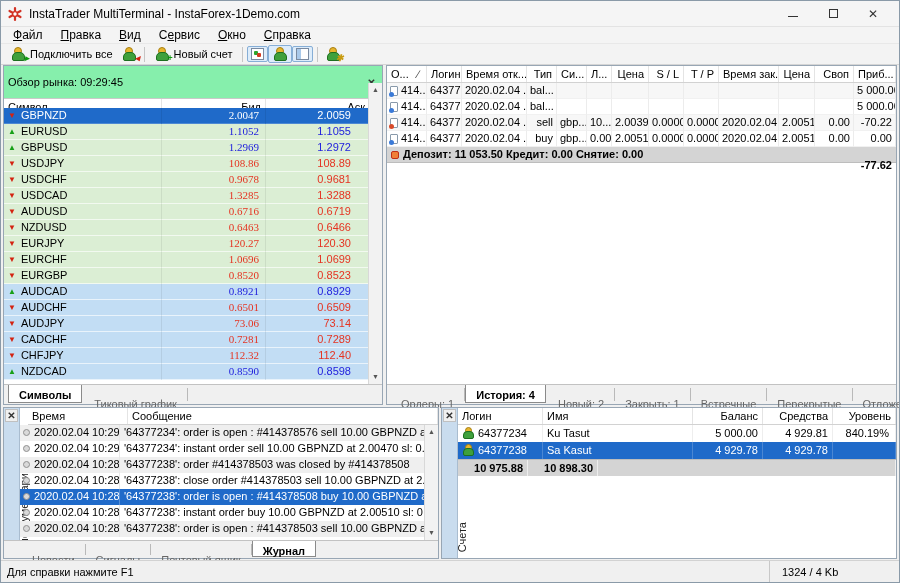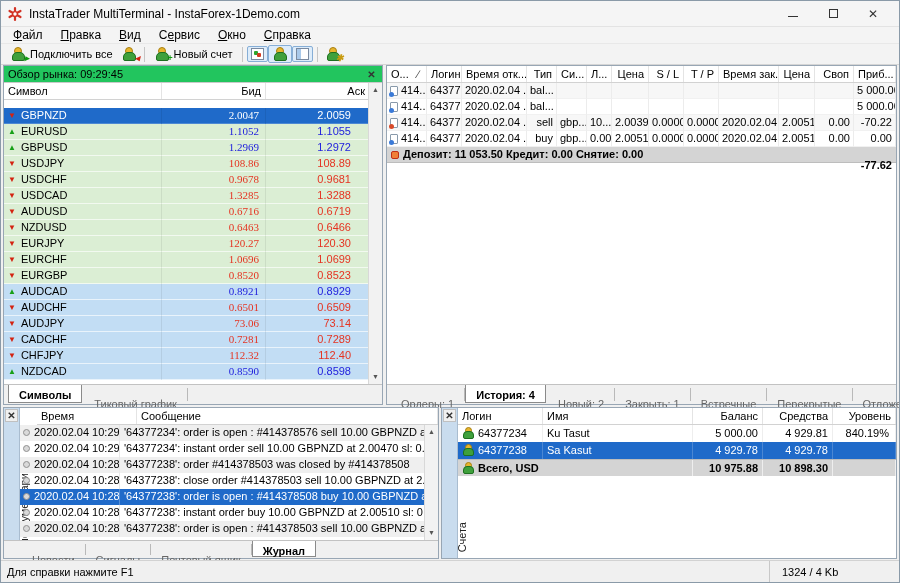--- a/index.html
+++ b/index.html
@@ -39,21 +39,21 @@
   .ic-box .dotr { position:absolute; width:4px; height:4px; background:#d43b20; right:2px; bottom:2px; border-radius:1px; }
   .ic-layout { width:13px; height:12px; border:1px solid #7a8aa0; background:#fff; position:relative; }
   .ic-layout::before { content:""; position:absolute; left:0; top:0; bottom:0; width:4px; background:#a9c9ea; }
   
   .main { position:absolute; top:64px; left:0; right:0; bottom:23px; }
   .panel { position:absolute; background:#fff; border:1px solid #98a6b4; }
   .market-panel  { left:2px;   top:0;     width:380px; height:340px; }
   .orders-panel  { left:385px; top:0;     right:2px;   height:340px; }
   .journal-panel { left:2px;   top:342px; width:436px; bottom:0; }
   .accounts-panel{ left:440px; top:342px; right:2px;   bottom:0; }
-  .phead { height:17px; background:#22c55e; border-bottom:1px solid #c9c9c9; display:flex; align-items:center; padding:8px 4px; font-size:11px; }
+  .phead { height:17px; background:#86efac; border-bottom:1px solid #c9c9c9; display:flex; align-items:center; padding:16px 4px; font-size:11px; }
   .xbtn { margin-left:auto; width:13px; height:13px; display:flex; align-items:center; justify-content:center; font-size:10px; font-weight:bold; color:#333; }
   .thead { display:flex; height:17px; border-bottom:1px solid #d2d2d2; align-items:center; font-size:11px; background:#fff; }
   .thead .h { padding:0 4px; border-right:1px solid #e4e4e4; height:100%; line-height:16px; overflow:hidden; white-space:nowrap; }
   
   .mbody { position:absolute; top:34px; left:0; right:0; bottom:20px; overflow:hidden; }
   .mrow { display:flex; height:16px; line-height:15px; font-size:11px; }
   .mrow.green { background:#dbeed4; }
   .mrow.blue  { background:#c2ddf4; }
   .mrow.sel   { background:#1f6ac9; color:#fff;margin-top:8px; }
   .mrow .c { border-right:1px solid rgba(0,0,0,0.07); border-bottom:1px solid rgba(255,255,255,0.65); overflow:hidden; white-space:nowrap; }
@@ -87,21 +87,21 @@
   .sortg { margin-left:auto; padding-right:3px; color:#444; }
   .osum { display:flex; height:16px; line-height:15px; font-size:11px; font-weight:bold; background:#d4d4d4; border-bottom:1px solid #bdbdbd; }
   .osum .lbl { flex:1; padding-left:4px; overflow:hidden; white-space:nowrap; }
   .osum .val { width:70px; text-align:right; padding-right:4px;margin-top:11px; }
   .dep-ic { display:inline-block; width:8px; height:8px; border:1px solid #c03018; background:#f08038; border-radius:2px; margin-right:4px; vertical-align:-1px; }
   
   .strip { position:absolute; left:0; top:0; bottom:0; width:16px; background:#c9dcee; border-right:1px solid #a9bccf; }
   .strip .xbtn { position:absolute; top:1px; left:1px; margin:0; background:#f0f0f0; border:1px solid #c0c0c0; }
   .vlabel { position:absolute; bottom:6px; left:50%; transform:translateX(-50%) ; writing-mode:vertical-rl; rotate:180deg; font-size:11px; color:#222; white-space:nowrap; }
   
-  .jhead { margin-left:33px; }
+  .jhead { margin-left:24px; }
   .jbody { position:absolute; top:17px; left:16px; right:14px; bottom:18px; overflow:hidden; }
   .jrow { display:flex; height:16px; line-height:15px; font-size:11px; }
   .jrow:nth-child(odd) { background:#efefef; }
   .jrow.sel { background:#1f6ac9; color:#fff; }
   .jc0 { width:100px; padding-left:3px; overflow:hidden; white-space:nowrap; border-right:1px solid #e8e8e8; }
   .jc1 { flex:1; padding:0 4px; overflow:hidden; white-space:nowrap; }
   .jrow.sel .jc0 { border-right-color:rgba(255,255,255,0.25); }
   .jico { display:inline-block; width:7px; height:7px; border-radius:50%; background:#d9d9d9; border:1px solid #909090; margin-right:4px; }
   .jscroll { position:absolute; top:17px; right:0; bottom:18px; width:14px; background:#f2f2f2; border-left:1px solid #d8d8d8; }
   .jtabs { height:18px; padding-left:18px; }
@@ -476,21 +476,20 @@
             </div>
             <div class="arow sel">
               <span class="ac ac0"><span class="pp-s"></span>64377238</span>
               <span class="ac ac1">Sa Kasut</span>
               <span class="ac ac2">4 929.78</span>
               <span class="ac ac3">4 929.78</span>
               <span class="ac ac4"></span>
             </div>
           </div>
         <div class="asum">
-          <span class="ac ac0" style="width:235px"><span class="pp-s"></span><span>Всего, USD</span></span>
           <span class="ac ac2">10 975.88</span>
           <span class="ac ac3">10 898.30</span>
           <span class="ac ac4"></span>
         </div>
       </div>
     </div>
 
   </div>
 
   <div class="statusbar">

